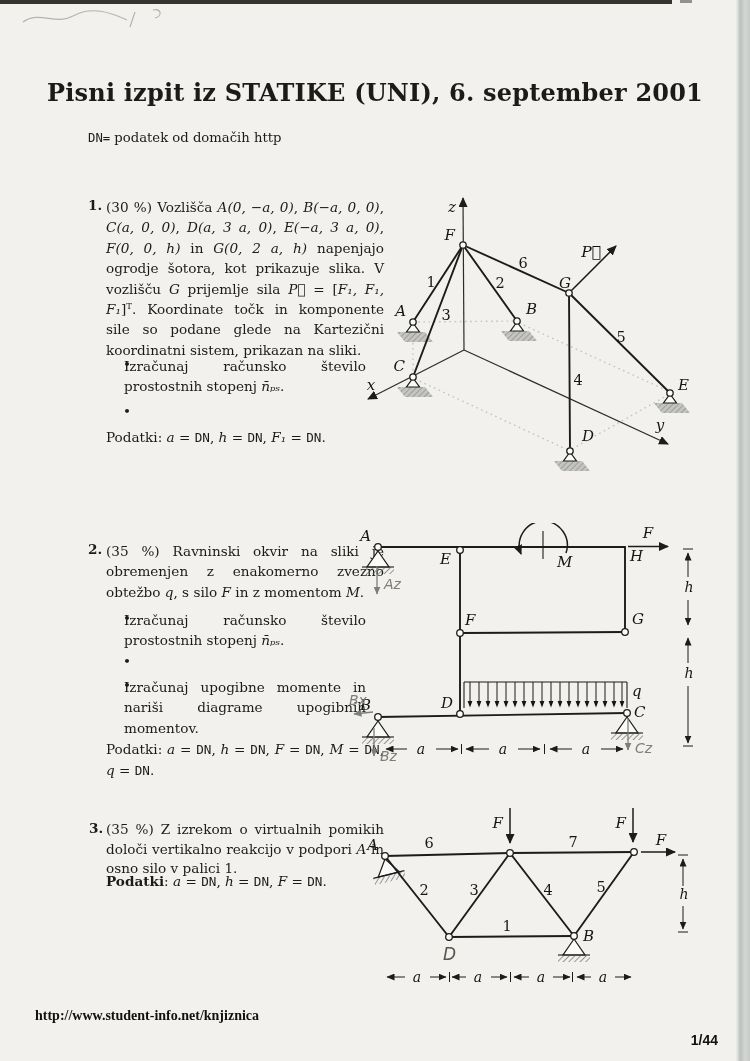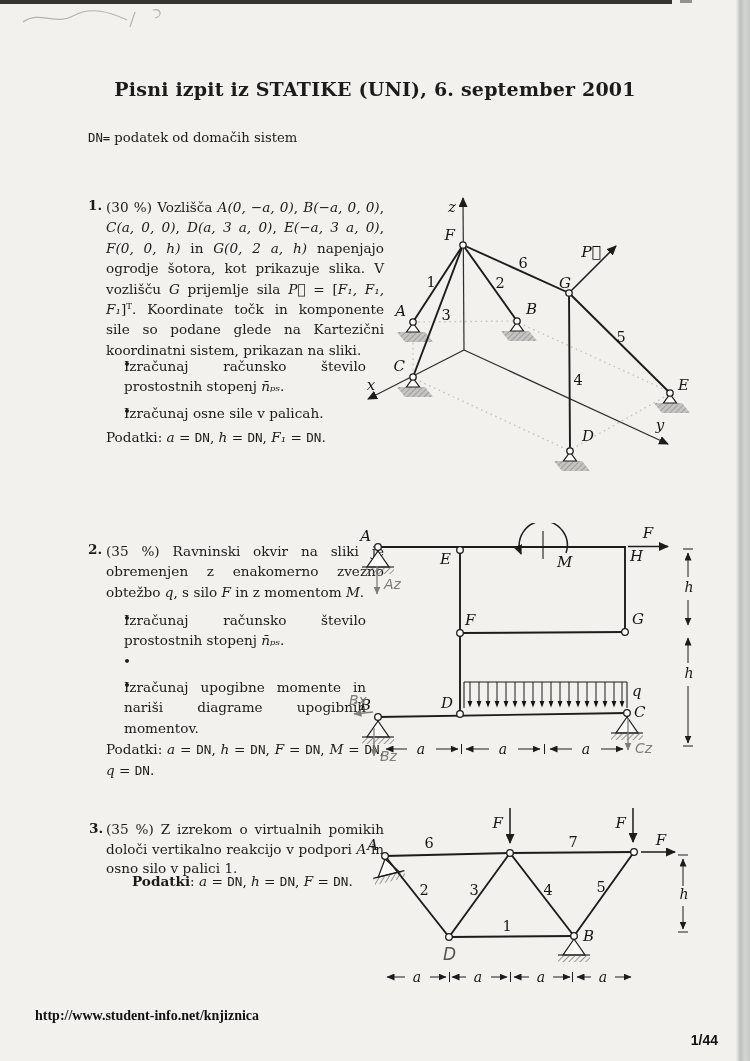--- a/index.html
+++ b/index.html
@@ -5,30 +5,30 @@
   html,body{margin:0;padding:0;background:#e6e6e4;}
   .page{position:relative;width:750px;height:1061px;background:#f2f1ed;overflow:hidden;
         font-family:"DejaVu Serif",serif;color:#1b1b1a;}
   
   .topbar{position:absolute;left:0;top:0;width:672px;height:4px;background:#35342f;}
   .topbar2{position:absolute;left:680px;top:0;width:12px;height:3px;background:#55544e;opacity:.6;}
   .edgeband{position:absolute;left:736px;top:0;width:14px;height:1061px;
             background:linear-gradient(90deg,#eef0ee 0%,#bcc0bc 30%,#d3d6d2 65%,#c6cac6 100%);}
   
   .title{position:absolute;left:0;top:78px;width:750px;text-align:center;
-         font-size:19px;font-weight:bold;letter-spacing:.2px;}
+         font-size:24px;font-weight:bold;letter-spacing:.2px;}
   .dnnote{position:absolute;left:88px;top:130px;font-size:13.2px;}
   .pnum{position:absolute;width:22px;font-size:13.6px;font-weight:bold;}
   .ptext{position:absolute;left:106px;width:278px;font-size:13.6px;line-height:20.4px;text-align:justify;}
   .btext{position:absolute;font-size:13.6px;line-height:20.4px;text-align:justify;width:242px;left:124px;}
   .bdot{position:absolute;left:123px;font-size:13.6px;}
   .bdot::before{content:"\2022";}
   .seg-rm{font-style:normal;}
   .seg-it{font-style:italic;}
-  .seg-b{font-weight:bold;margin-left:26px;}
+  .seg-b{font-weight:bold;}
   .seg-tt{font-family:"DejaVu Sans Mono",monospace;font-size:.93em;}
   .footer-url{position:absolute;left:35px;top:1008px;font-family:Liberation Serif, serif;
               font-weight:bold;font-size:14px;color:#111;}
   .footer-page{position:absolute;right:32px;top:1008px;font-family:"Liberation Sans",sans-serif;
                font-weight:bold;font-size:14px;color:#111;margin-top:24px;}
   
   .fig{position:absolute;}
   .mem{stroke:#1c1c1c;stroke-width:1.9;fill:none;stroke-linecap:round;}
   .thin{stroke:#1c1c1c;stroke-width:1.1;fill:none;}
   .axis{stroke:#2c2c2c;stroke-width:1.2;fill:none;}
@@ -54,28 +54,27 @@
   <div class="topbar"></div>
   <div class="topbar2"></div>
   <div class="edgeband"></div>
   <svg class="fig" style="left:15px;top:2px" width="220" height="34" viewBox="0 0 220 34">
     <path class="squig" d="M8,20 C25,8 40,24 58,14 S95,10 112,18"></path>
     <path class="squig" d="M120,10 l-5,15"></path>
     <path class="squig" d="M138,8 c8,-2 10,6 2,8"></path>
   </svg>
 
   <div class="title">Pisni izpit iz STATIKE (UNI), 6. september 2001</div>
-  <div class="dnnote"><span class="seg-tt">DN=</span><span class="seg-rm"> podatek od domačih sistem</span></div>
+  <div class="dnnote"><span class="seg-tt">DN=</span><span class="seg-rm"> podatek od domačih http</span></div>
 
   <div class="pnum" style="left:88px;top:197px">1.</div>
   <div class="ptext" style="top:197px"><span class="seg-rm">(30 %) Vozlišča </span><span class="seg-it">A(0, −a, 0)</span><span class="seg-rm">, </span><span class="seg-it">B(−a, 0, 0)</span><span class="seg-rm">, </span><span class="seg-it">C(a, 0, 0)</span><span class="seg-rm">, </span><span class="seg-it">D(a, 3 a, 0)</span><span class="seg-rm">, </span><span class="seg-it">E(−a, 3 a, 0)</span><span class="seg-rm">, </span><span class="seg-it">F(0, 0, h)</span><span class="seg-rm"> in </span><span class="seg-it">G(0, 2 a, h)</span><span class="seg-rm"> napenjajo ogrodje šotora, kot prikazuje slika. V vozlišču </span><span class="seg-it">G</span><span class="seg-rm"> prijemlje sila </span><span class="seg-it">P⃗</span><span class="seg-rm"> = [</span><span class="seg-it">F₁, F₁, F₁</span><span class="seg-rm">]ᵀ. Koordinate točk in komponente sile so podane glede na Kartezični koordinatni sistem, prikazan na sliki.</span></div>
   <span class="bdot" style="top:356px"></span>
   <div class="btext" style="top:356px"><span class="seg-rm">Izračunaj računsko število prostostnih stopenj </span><span class="seg-it">n̄ₚₛ</span><span class="seg-rm">.</span></div>
   <span class="bdot" style="top:403px"></span>
-  <div class="btext" style="top:403px"><span class="seg-rm">Izračunaj osne sile v palicah.</span></div>
   <div class="ptext" style="top:427px"><span class="seg-rm">Podatki: </span><span class="seg-it">a</span><span class="seg-rm"> = </span><span class="seg-tt">DN</span><span class="seg-rm">, </span><span class="seg-it">h</span><span class="seg-rm"> = </span><span class="seg-tt">DN</span><span class="seg-rm">, </span><span class="seg-it">F₁</span><span class="seg-rm"> = </span><span class="seg-tt">DN</span><span class="seg-rm">.</span></div>
 
   <svg class="fig" style="left:353px;top:178px" width="396" height="306" viewBox="353 178 396 306">
     <defs>
       <pattern id="hp1" width="4" height="4" patternUnits="userSpaceOnUse" patternTransform="rotate(45)">
         <line x1="0" y1="0" x2="0" y2="4" stroke="#8d8d8b" stroke-width="1.4"></line>
       </pattern>
       <marker id="ar1" markerUnits="userSpaceOnUse" markerWidth="11" markerHeight="9" refX="9" refY="4.5" orient="auto">
         <path d="M0,0 L10,4.5 L0,9 Z" fill="#1c1c1c"></path>
       </marker>

